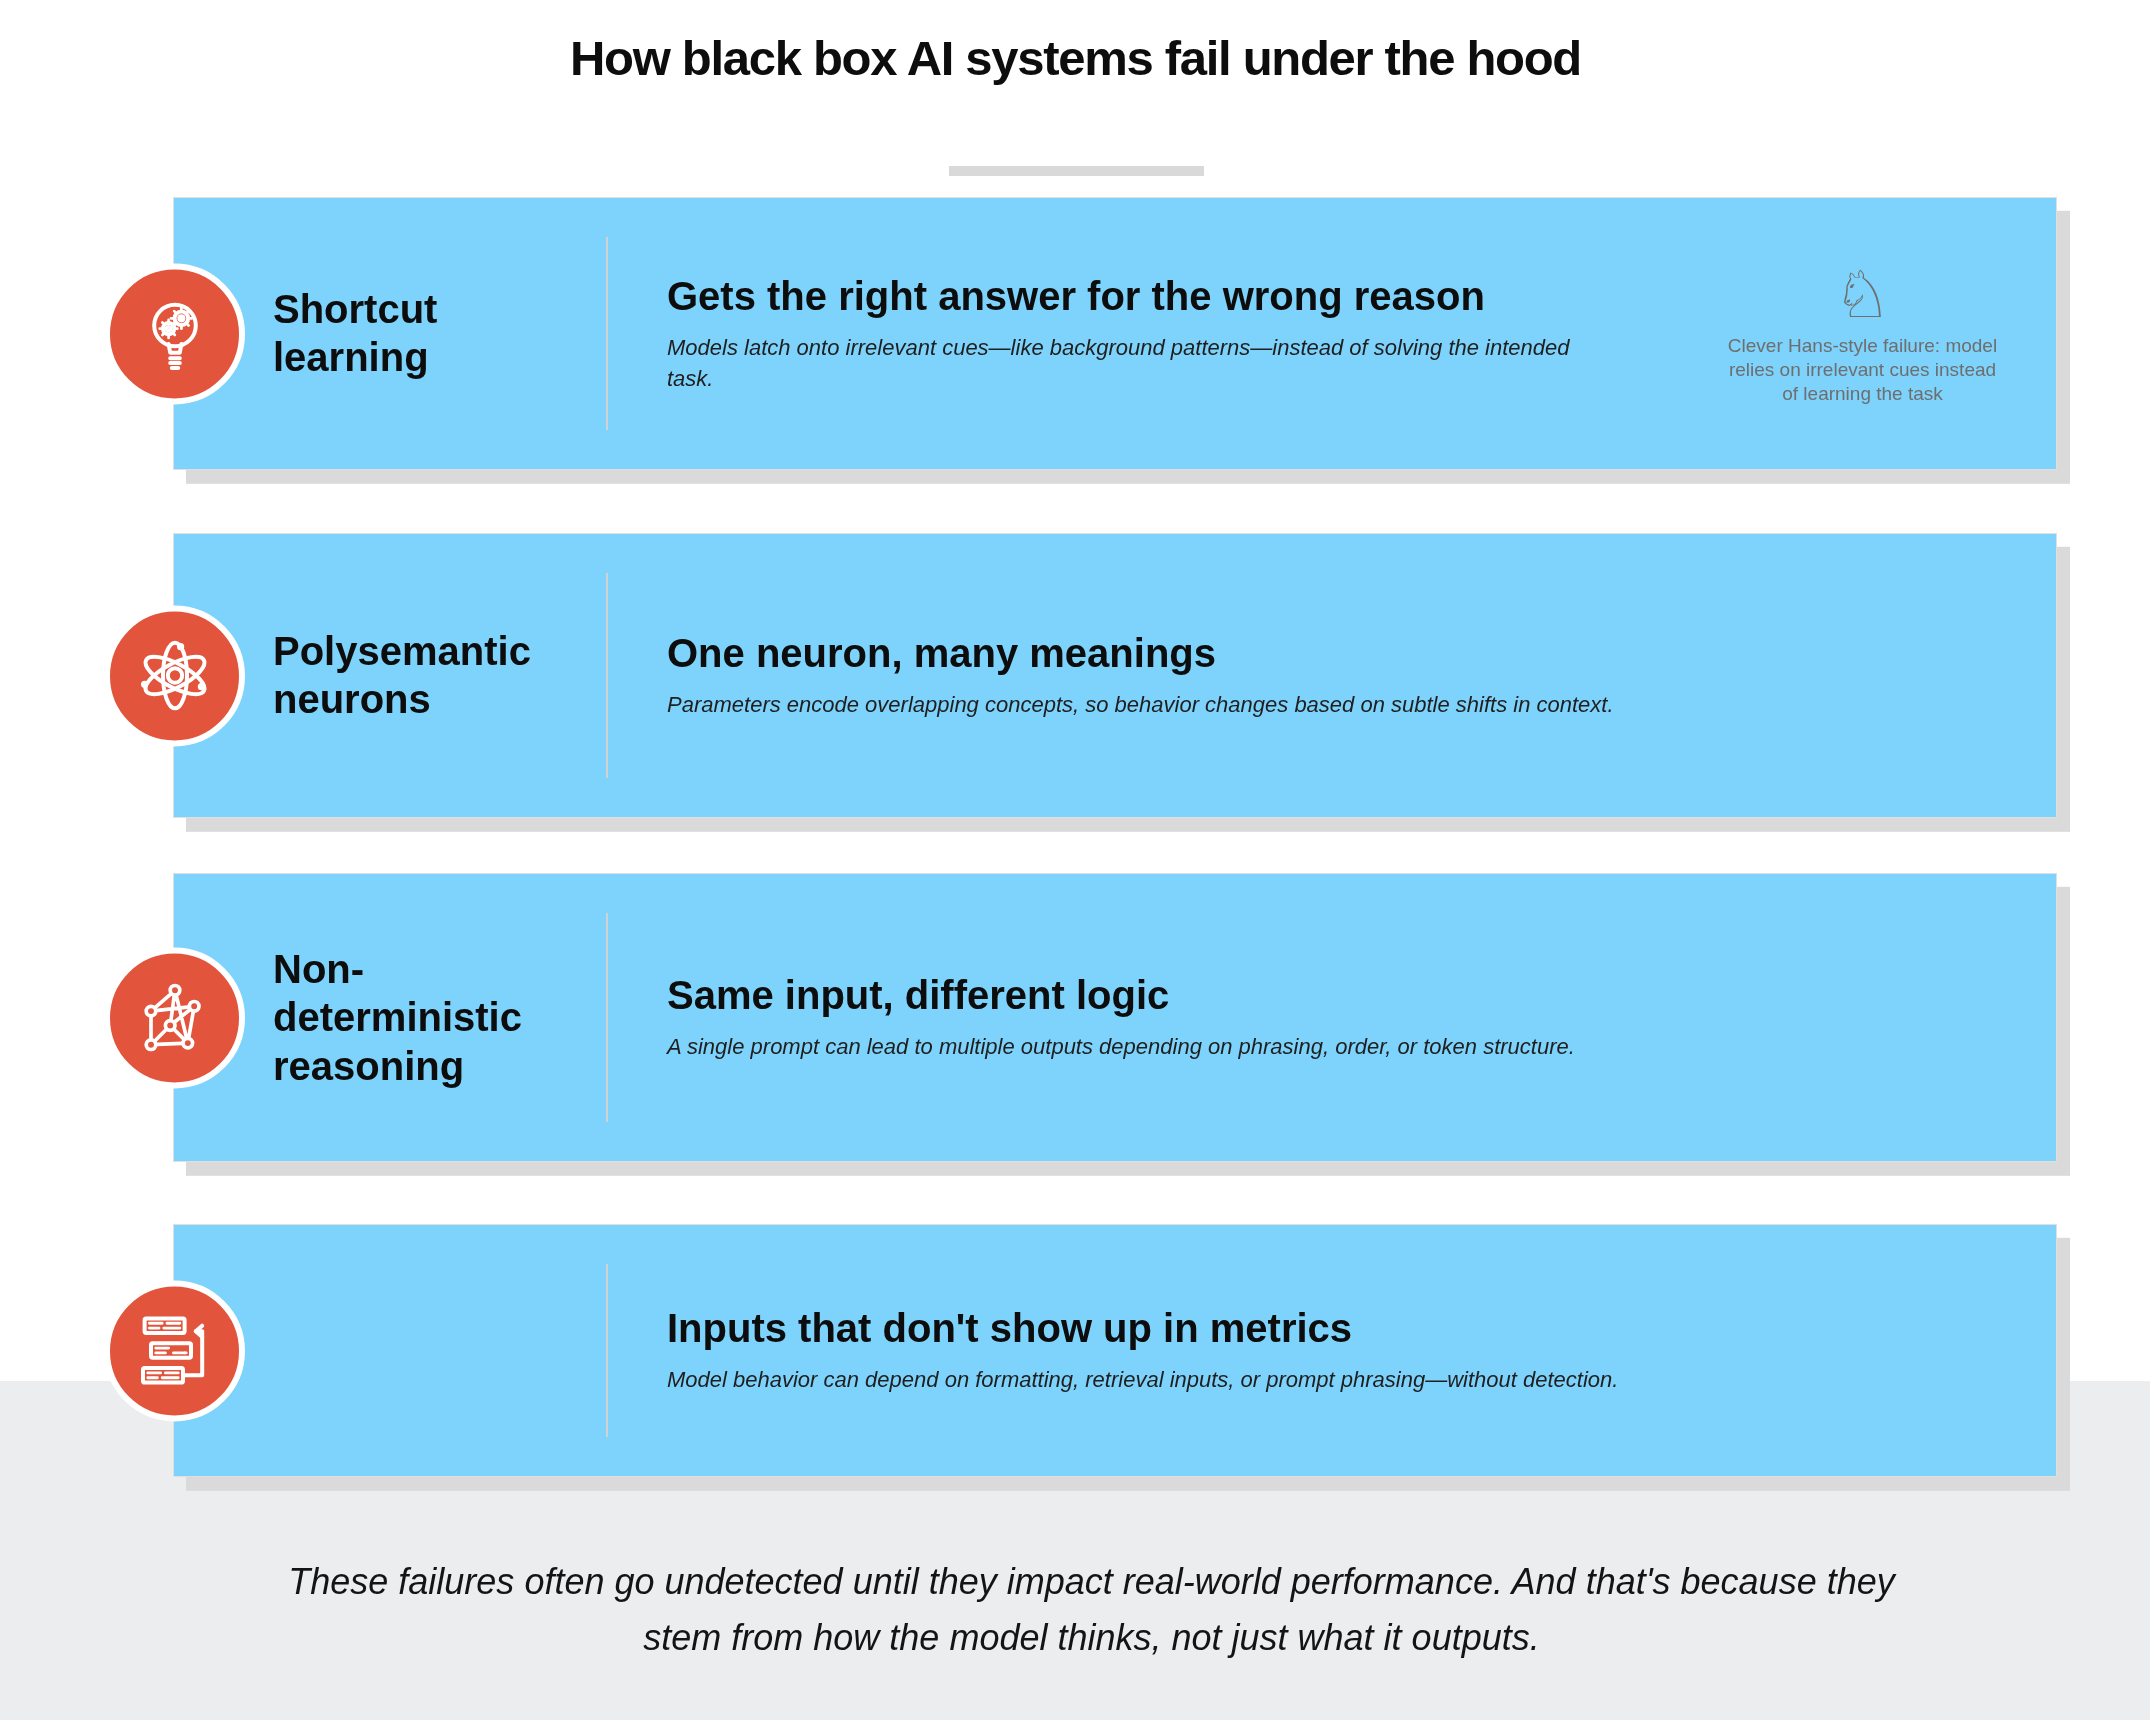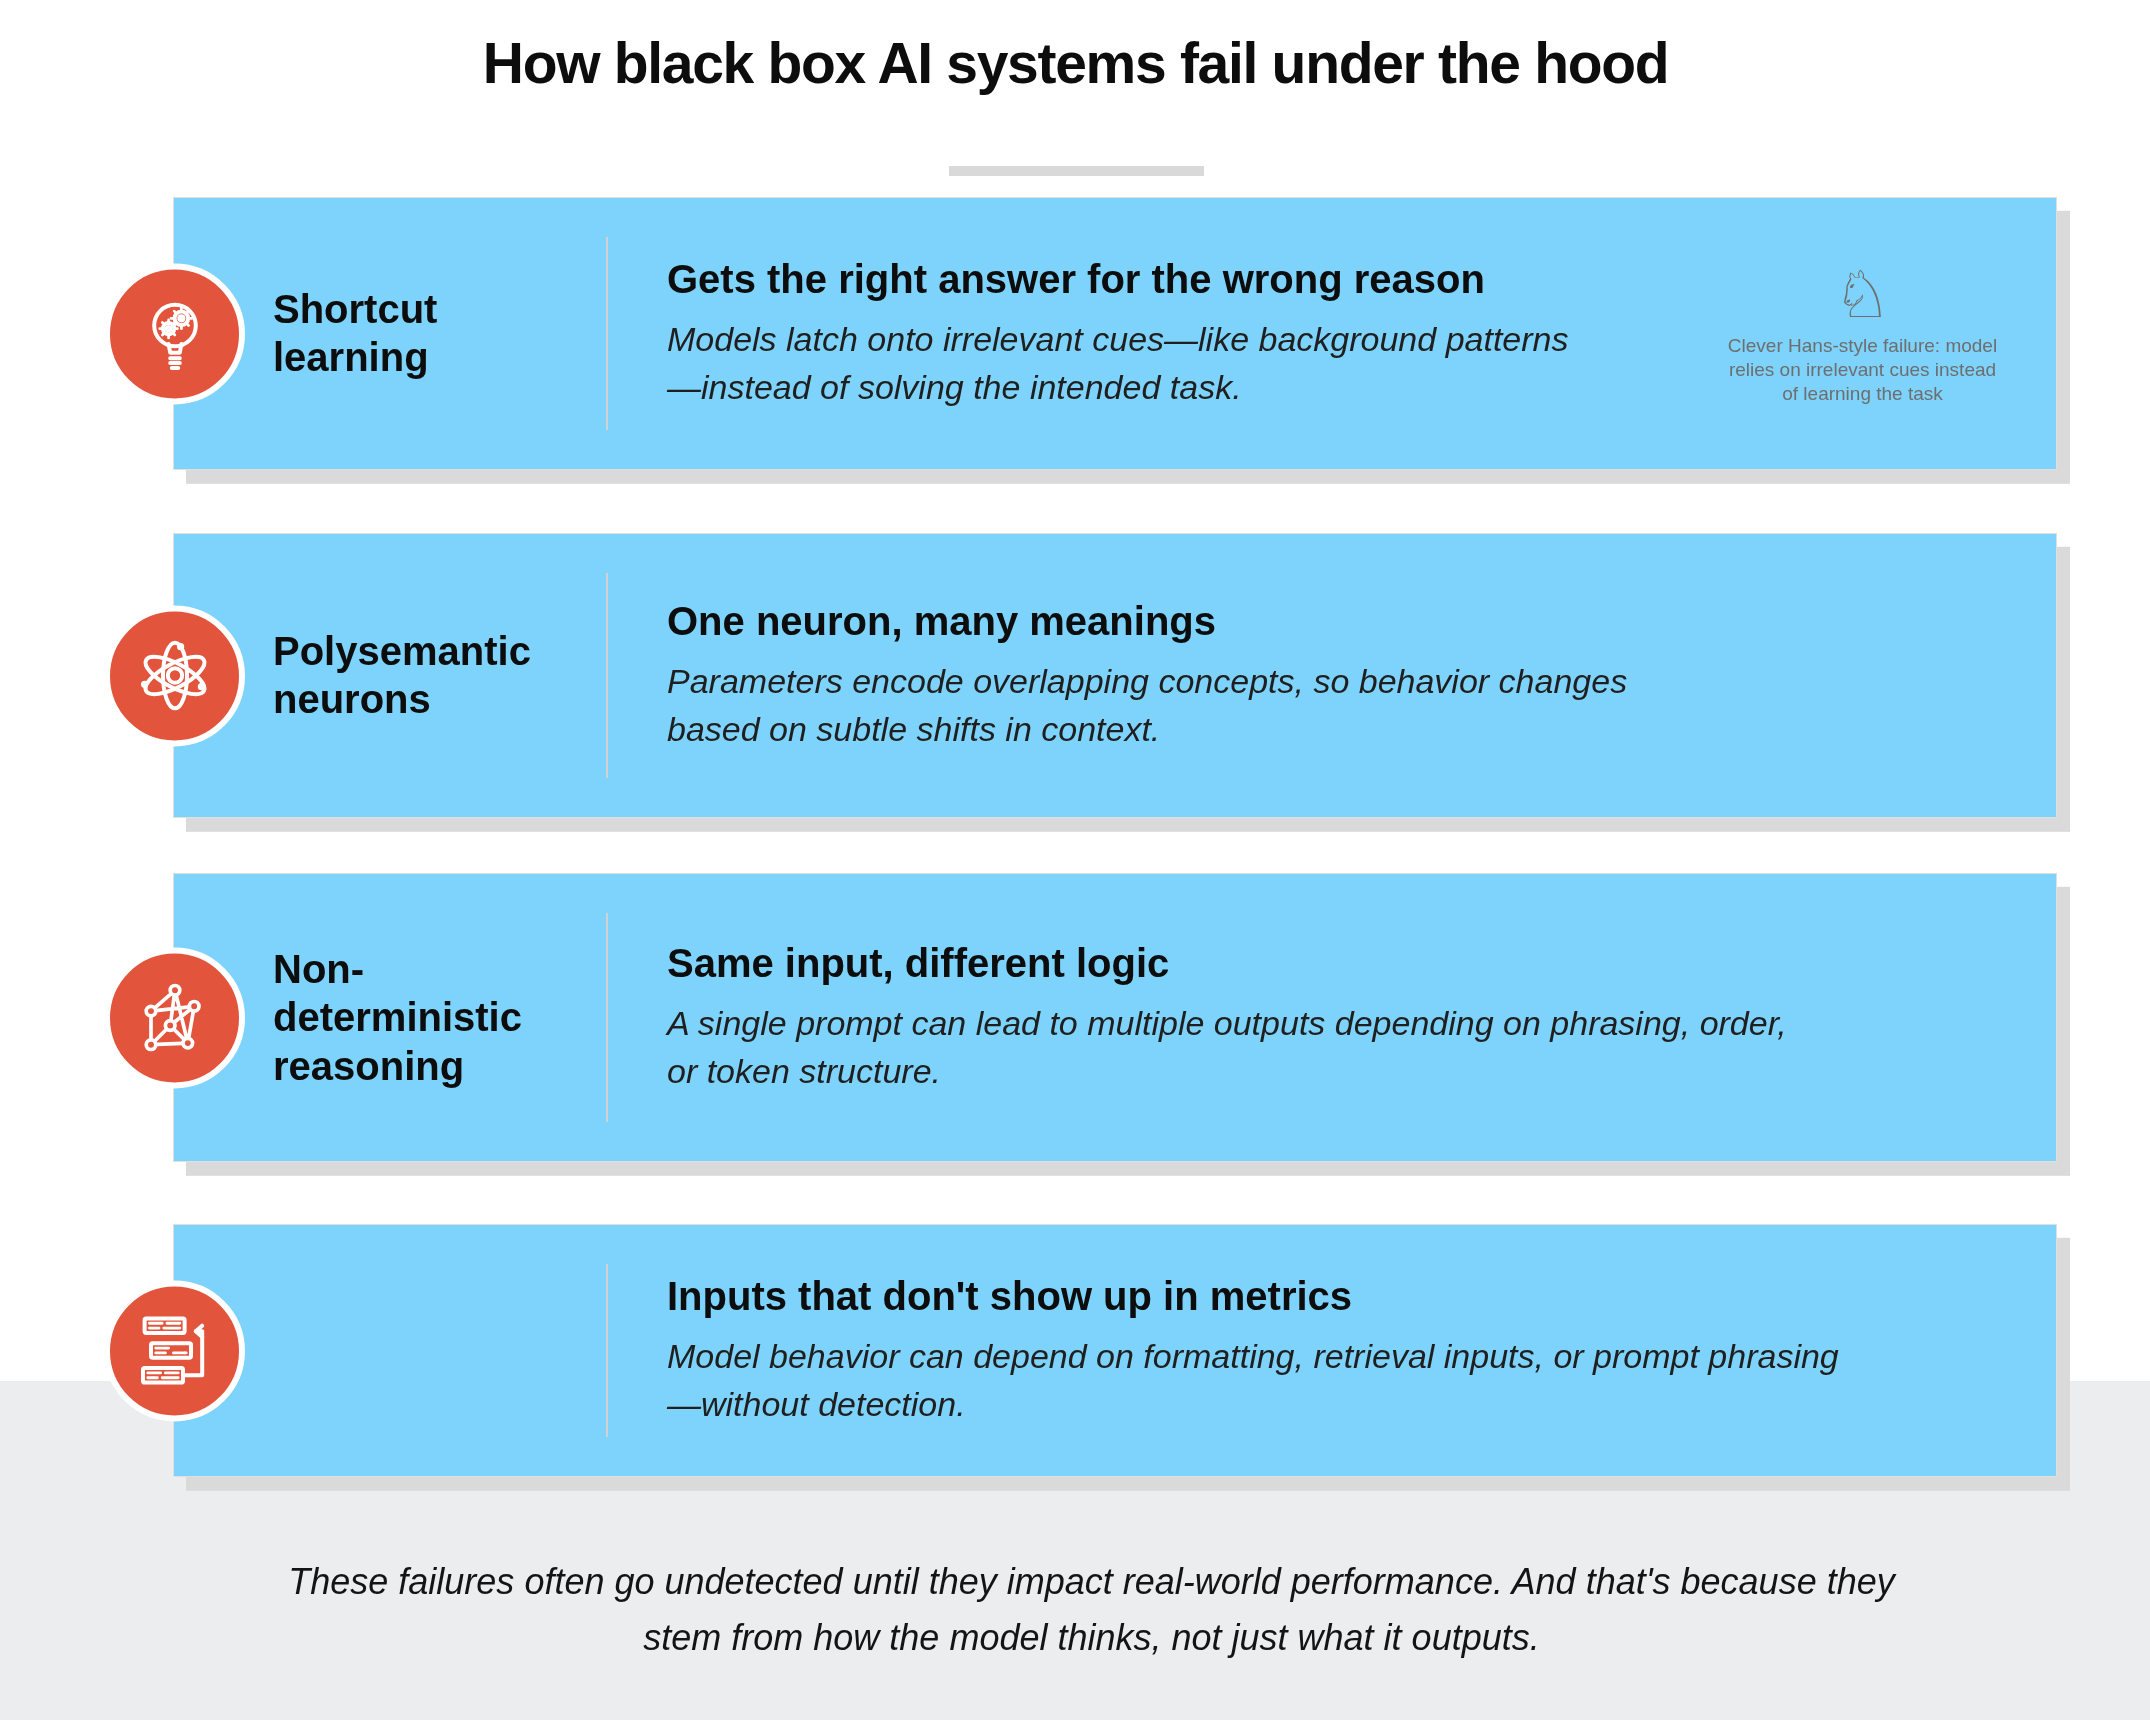--- a/index.html
+++ b/index.html
@@ -9,21 +9,21 @@
     font-family:"Liberation Sans", sans-serif;
     color:#0d0d0d;
   }
   .band{
     position:absolute;left:0;top:1381px;width:2151px;height:340px;
     background:#ECEDEF;
   }
   .title{
     position:absolute;top:30px;left:0;width:2151px;
     text-align:center;
-    font-size:57px;font-weight:700;letter-spacing:-1.3px;
+    font-size:49px;font-weight:700;letter-spacing:-1.3px;
     color:#0d0d0d;
   }
   .title-divider{
     position:absolute;top:166px;left:50%;margin-left:-127px;
     width:255px;height:10.3px;background:#D9D9D9;
   }
   .card{
     position:absolute;left:173px;width:1884px;
     background:#7dd3fc;border:1.3px solid #DFDFDF;
     box-shadow:13px 13.8px 0 0 #DADADA;
@@ -55,21 +55,21 @@
   }
   .card-1 .text-col{width:912px;}
   .card-2 .text-col{width:1007px;}
   .card-3 .text-col{width:1140px;}
   .card-4 .text-col{width:1183px;}
   .heading{
     font-size:40px;font-weight:700;color:#0d0d0d;
     margin:0 0 14.6px 0;line-height:1.15;
   }
   .body-text{
-    font-size:34px;font-style:italic;color:#1f1f1f;
+    font-size:22px;font-style:italic;color:#1f1f1f;
     line-height:1.4;margin:0;
   }
   .side-note{
     position:absolute;right:56px;top:50%;transform:translateY(-50%);
     width:275px;text-align:center;color:#6E6E6E;
   }
   .knight{
     font-family:"DejaVu Sans", sans-serif;
     font-size:65px;line-height:1;color:#6F6F6F;
     display:block;margin-bottom:7.7px;

